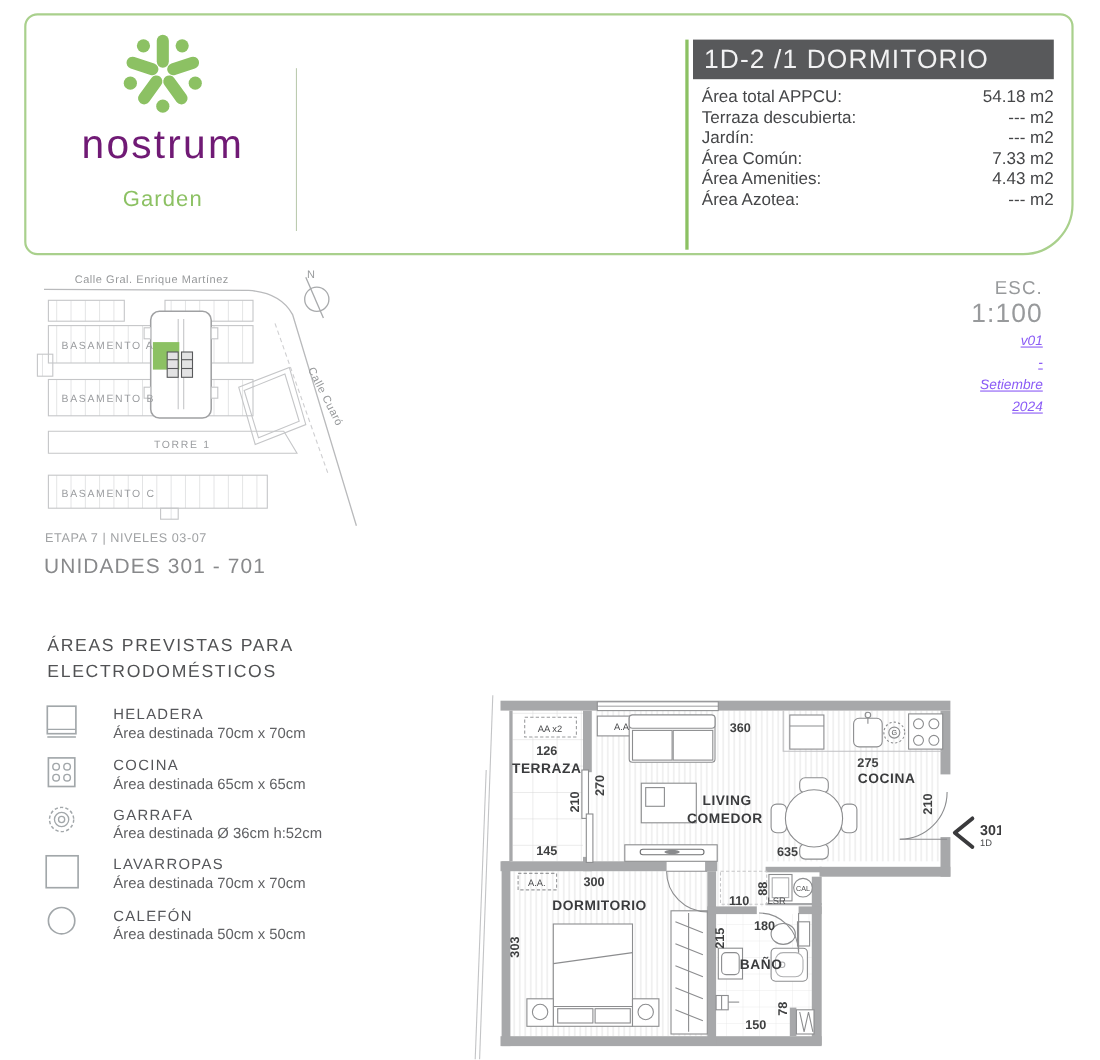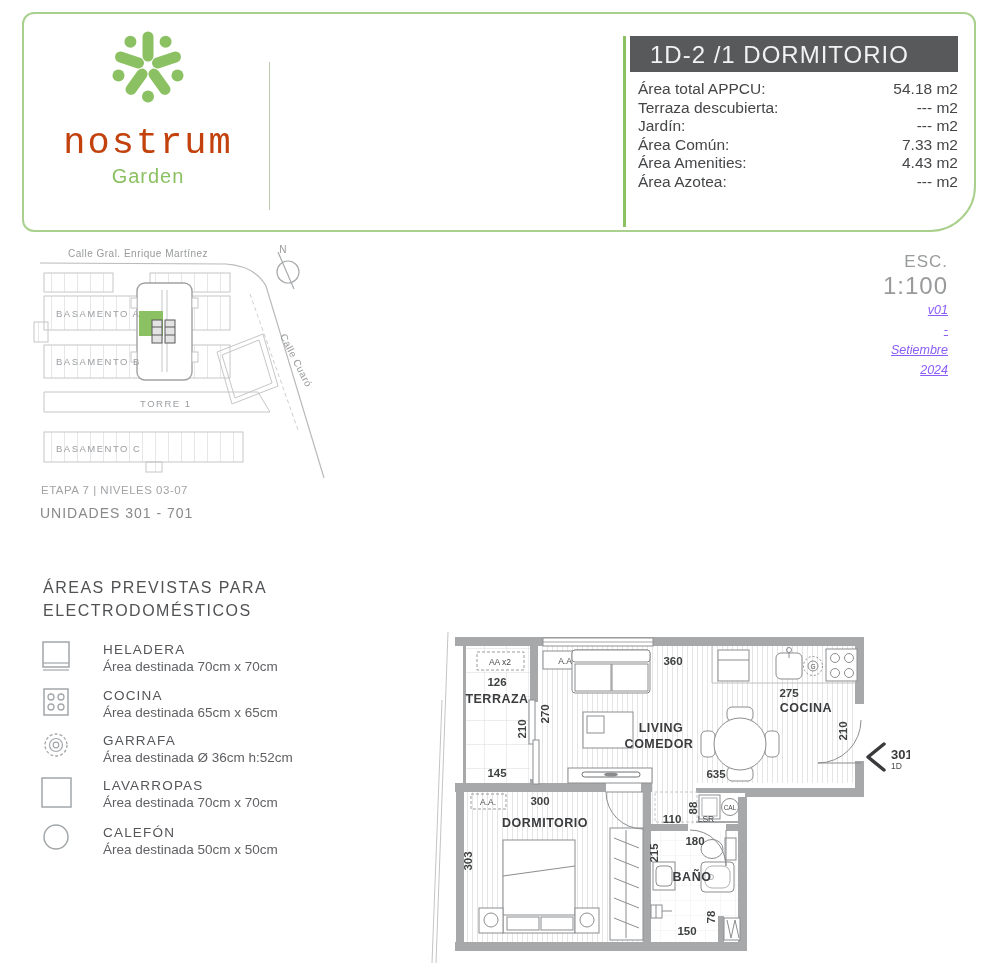--- a/index.html
+++ b/index.html
@@ -1,36 +1,36 @@
 <!DOCTYPE html>
 <html><head>
 <meta charset="utf-8">
 <style>
   html,body{margin:0;padding:0;background:#ffffff;}
   body{width:1000px;height:964px;position:relative;font-family:"Liberation Sans",sans-serif;color:#454648;overflow:hidden;}
   .abs{position:absolute;}
   
   .header-box{left:22px;top:12px;width:950px;height:216px;border:2px solid #a9d08c;border-radius:12px 12px 46px 12px;}
   .logo{left:58px;top:26px;width:180px;text-align:center;}
-  .logo-brand{font-size:37px;color:#c2410c;letter-spacing:2px;margin-top:12px;font-family:Liberation Mono, monospace;}
-  .logo-sub{font-size:20px;color:#8cc163;letter-spacing:1px;margin-top:1px;}
+  .logo-brand{font-size:37px;color:#701a75;letter-spacing:2px;margin-top:0px;}
+  .logo-sub{font-size:20px;color:#8cc163;letter-spacing:1px;margin-top:17px;}
   .logo-divider{left:269px;top:62px;width:1px;height:148px;background:#bccbb0;}
-  .title-bar{left:630px;top:36px;width:328px;height:36px;background:#58595b;color:#f2f2f3;font-size:24px;letter-spacing:1px;line-height:37px;padding-left:20px;box-sizing:border-box;white-space:nowrap;}
+  .title-bar{left:630px;top:36px;width:328px;height:36px;background:#58595b;color:#f2f2f3;font-size:24px;letter-spacing:1px;line-height:37px;padding-left:10px;box-sizing:border-box;white-space:nowrap;}
   .green-rule{left:623px;top:36px;width:3px;height:191px;background:#8cc163;}
   .area-table{left:638px;top:80px;width:320px;font-size:15.5px;color:#454648;}
   .area-row{display:flex;justify-content:space-between;height:18.6px;line-height:18.6px;}
   .area-row .v{text-align:right;}
   
   .esc-block{left:820px;top:250px;width:128px;text-align:right;}
   .esc-1{font-size:17px;color:#989a9c;letter-spacing:1px;line-height:24px;}
   .esc-2{font-size:24px;color:#989a9c;letter-spacing:1px;line-height:24px;}
   .esc-small{font-size:12.5px;color:#8b5cf6;font-style:italic;line-height:16px;margin-top:4px;text-decoration:underline;}
   
   .etapa{left:41px;top:484px;font-size:11.5px;color:#a1a3a5;letter-spacing:.5px;}
-  .unidades{left:40px;top:505px;font-size:14px;color:#88898b;letter-spacing:1px;}
+  .unidades{left:40px;top:505px;font-size:19px;color:#88898b;letter-spacing:1px;}
   
   .legend-title{left:43px;top:576px;font-size:16px;color:#515254;letter-spacing:1.5px;line-height:23px;}
   .legend-item{left:40px;width:330px;}
   .legend-item .ic{position:absolute;left:0;top:0;}
   .legend-item .nm{position:absolute;left:63px;top:2px;font-size:13.5px;color:#55565a;letter-spacing:1.2px;}
   .legend-item .ds{position:absolute;left:63px;top:19px;font-size:13.5px;color:#606164;}
   
   .sp-label{font-size:9.5px;letter-spacing:1.5px;fill:#9b9da0;}
   .sp-street{font-size:10px;letter-spacing:.5px;fill:#97999b;}
   text.dim{font-size:11.5px;fill:#3f4041;font-weight:bold;}

